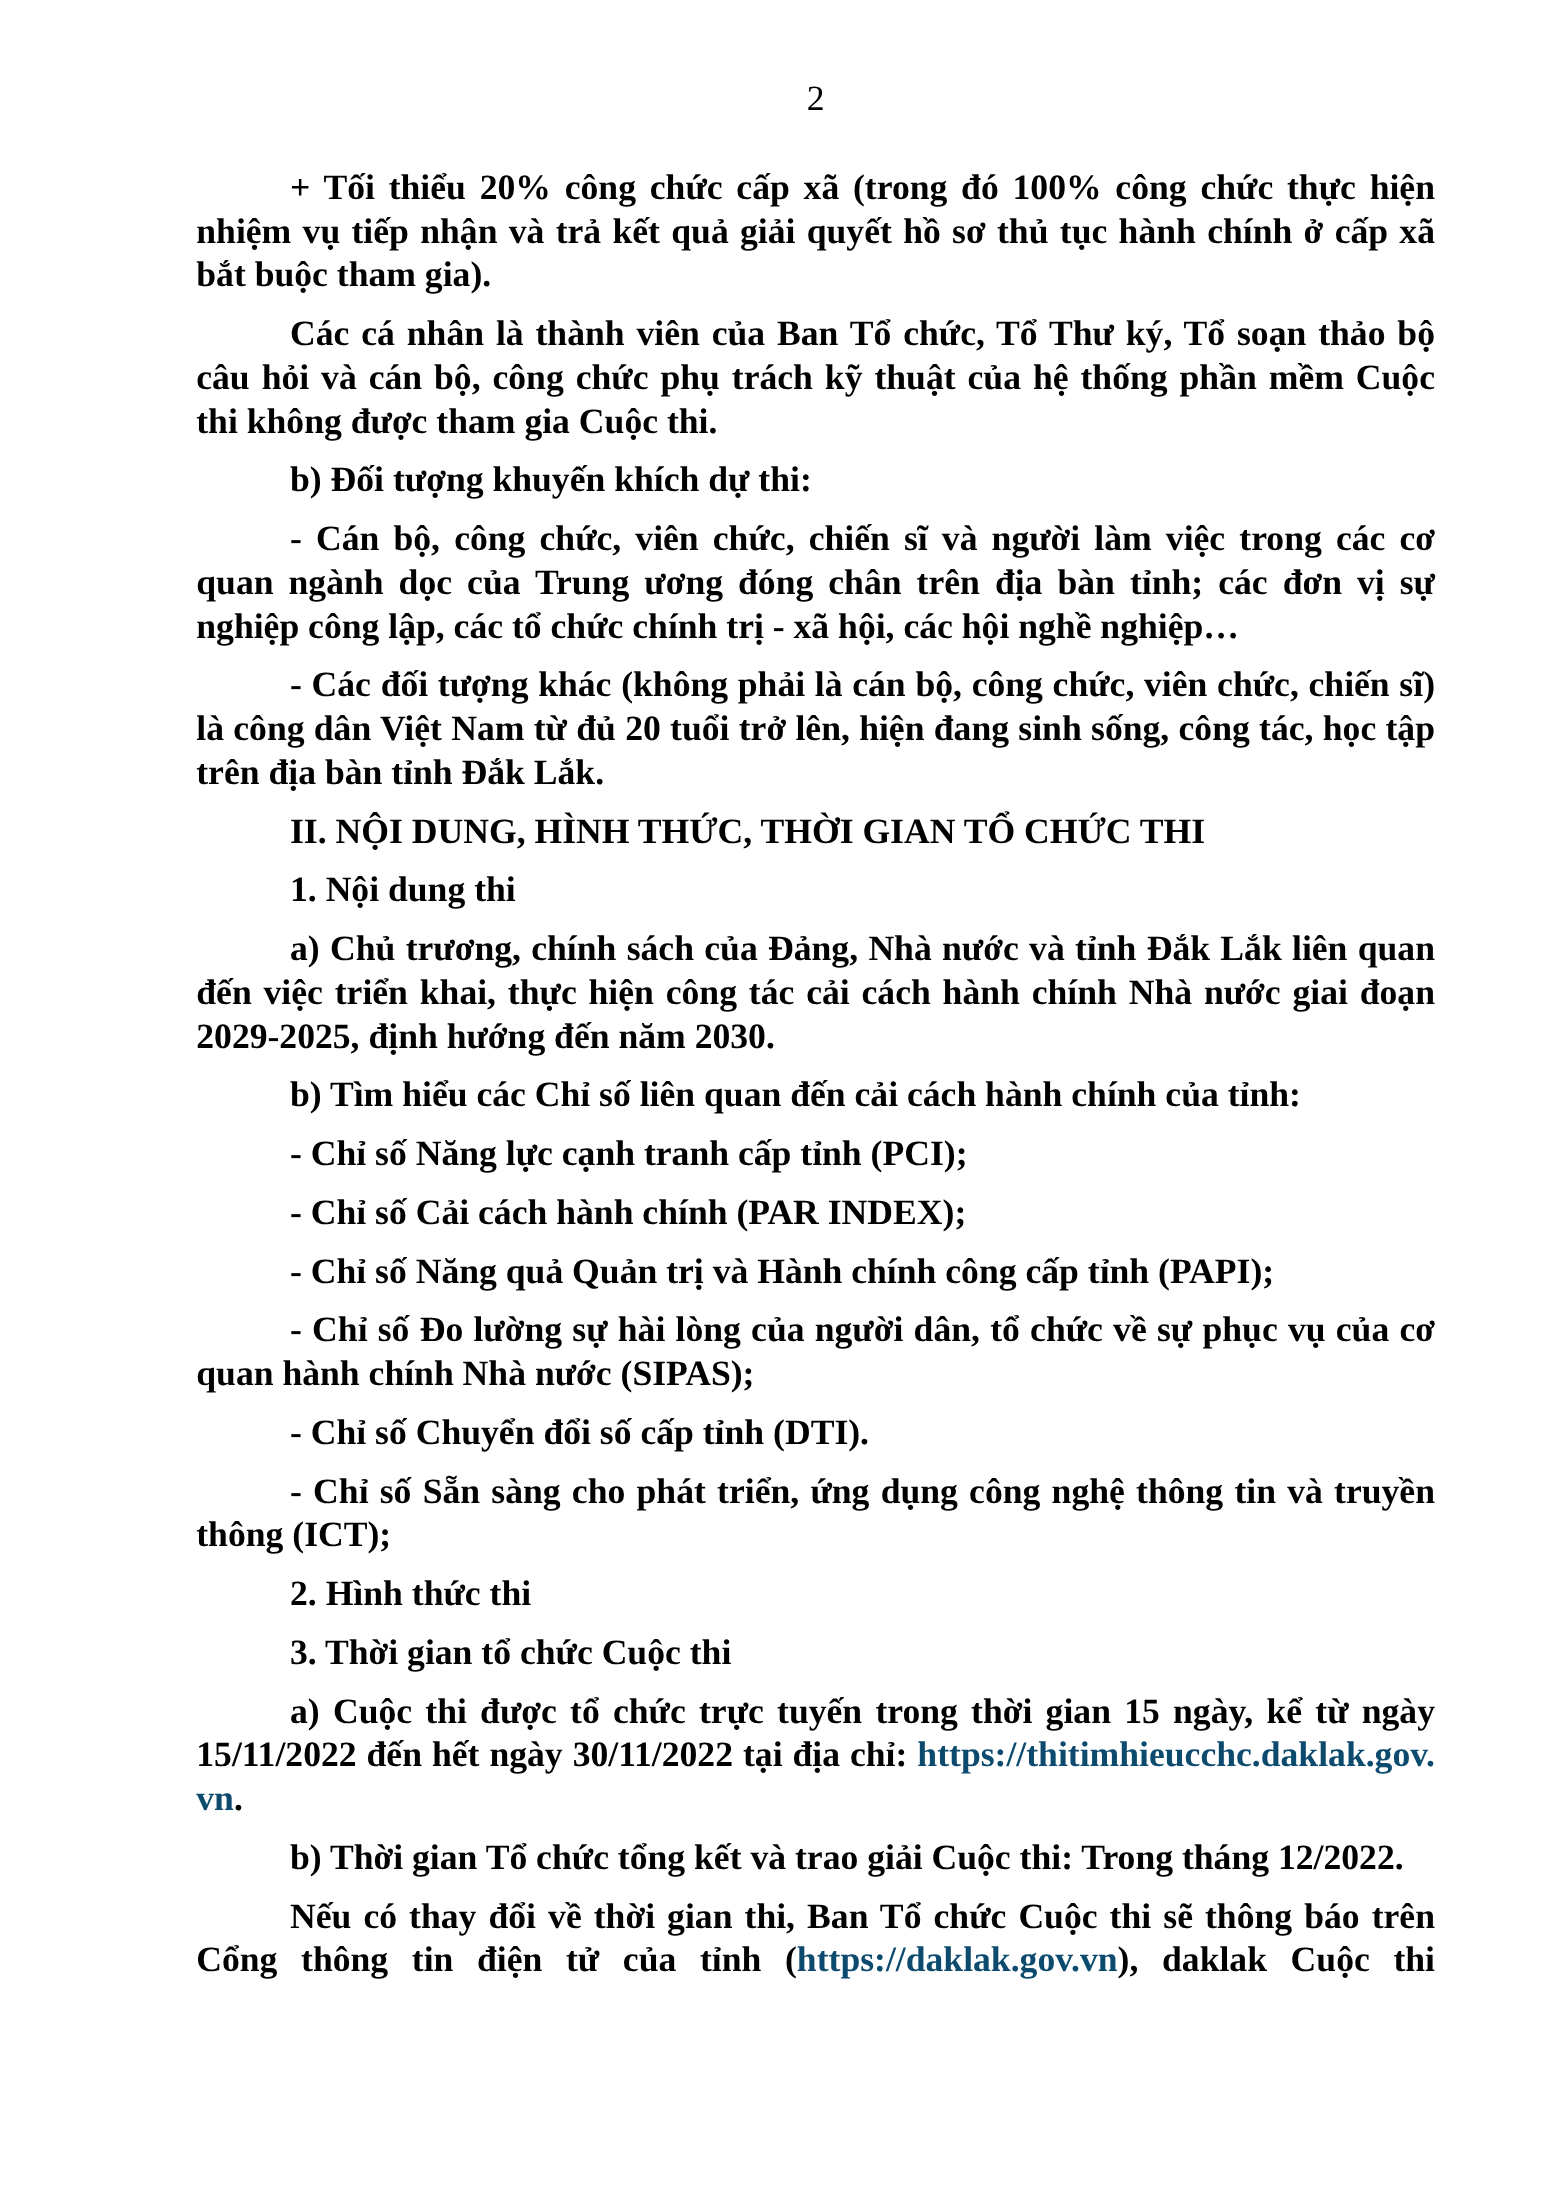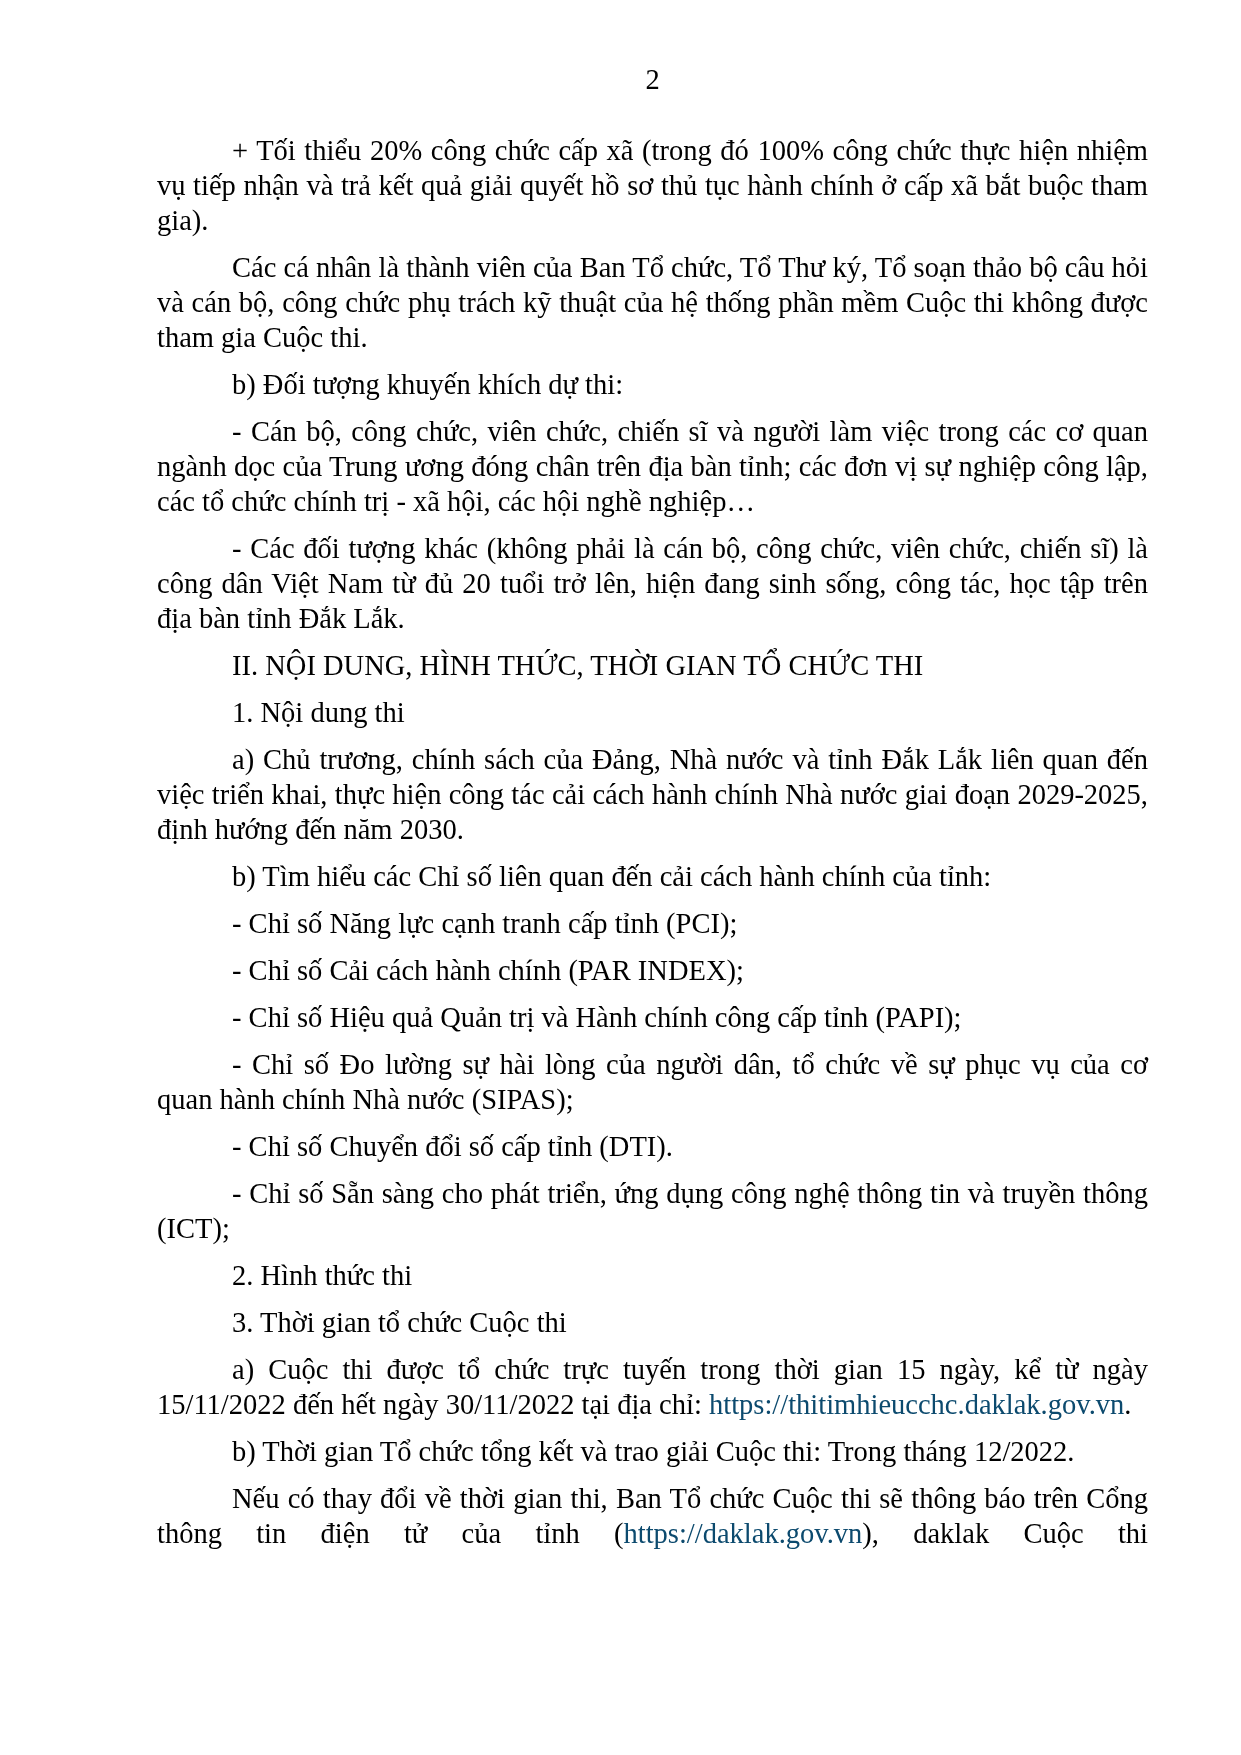--- a/index.html
+++ b/index.html
@@ -17,22 +17,23 @@
   .pageno{
     text-align:center;
     line-height:35px;
     margin:0 0 36px 0;
   }
   .para{
     margin:0 0 12px 0;
     text-align:justify;
     text-indent:75px;
     line-height:35px;
+    font-weight:bold;
   }
-  .bold{font-weight:normal;}
+  .bold{font-weight:bold;}
   .cont{text-align-last:justify;}
   .link{
     color:#0c4a6e;
     text-decoration:none;
     cursor:pointer;
     word-break:break-all;
   }
 </style>
 </head>
 <body>
@@ -54,21 +55,21 @@
   <p class="para bold">II. NỘI DUNG, HÌNH THỨC, THỜI GIAN TỔ CHỨC THI</p>
 
   <p class="para bold">1. Nội dung thi</p>
 
   <p class="para">a) Chủ trương, chính sách của Đảng, Nhà nước và tỉnh Đắk Lắk liên quan đến việc triển khai, thực hiện công tác cải cách hành chính Nhà nước giai đoạn 2029-2025, định hướng đến năm 2030.</p>
 
   <p class="para">b) Tìm hiểu các Chỉ số liên quan đến cải cách hành chính của tỉnh:</p>
 
   <p class="para">- Chỉ số Năng lực cạnh tranh cấp tỉnh (PCI);</p>
   <p class="para">- Chỉ số Cải cách hành chính (PAR INDEX);</p>
-  <p class="para">- Chỉ số Hiệu quả Quản trị và Hành chính công cấp tỉnh (PAPI);</p>
+  <p class="para">- Chỉ số Năng quả Quản trị và Hành chính công cấp tỉnh (PAPI);</p>
   <p class="para">- Chỉ số Đo lường sự hài lòng của người dân, tổ chức về sự phục vụ của cơ quan hành chính Nhà nước (SIPAS);</p>
   <p class="para">- Chỉ số Chuyển đổi số cấp tỉnh (DTI).</p>
   <p class="para">- Chỉ số Sẵn sàng cho phát triển, ứng dụng công nghệ thông tin và truyền thông (ICT);</p>
 
   <p class="para bold">2. Hình thức thi</p>
 
 
   <p class="para bold">3. Thời gian tổ chức Cuộc thi</p>
 
   <p class="para"><span>a) Cuộc thi được tổ chức trực tuyến trong thời gian 15 ngày, kể từ ngày 15/11/2022 đến hết ngày 30/11/2022 tại địa chỉ: </span><a class="link">https://thitimhieucchc.daklak.gov.vn</a><span>.</span></p>

